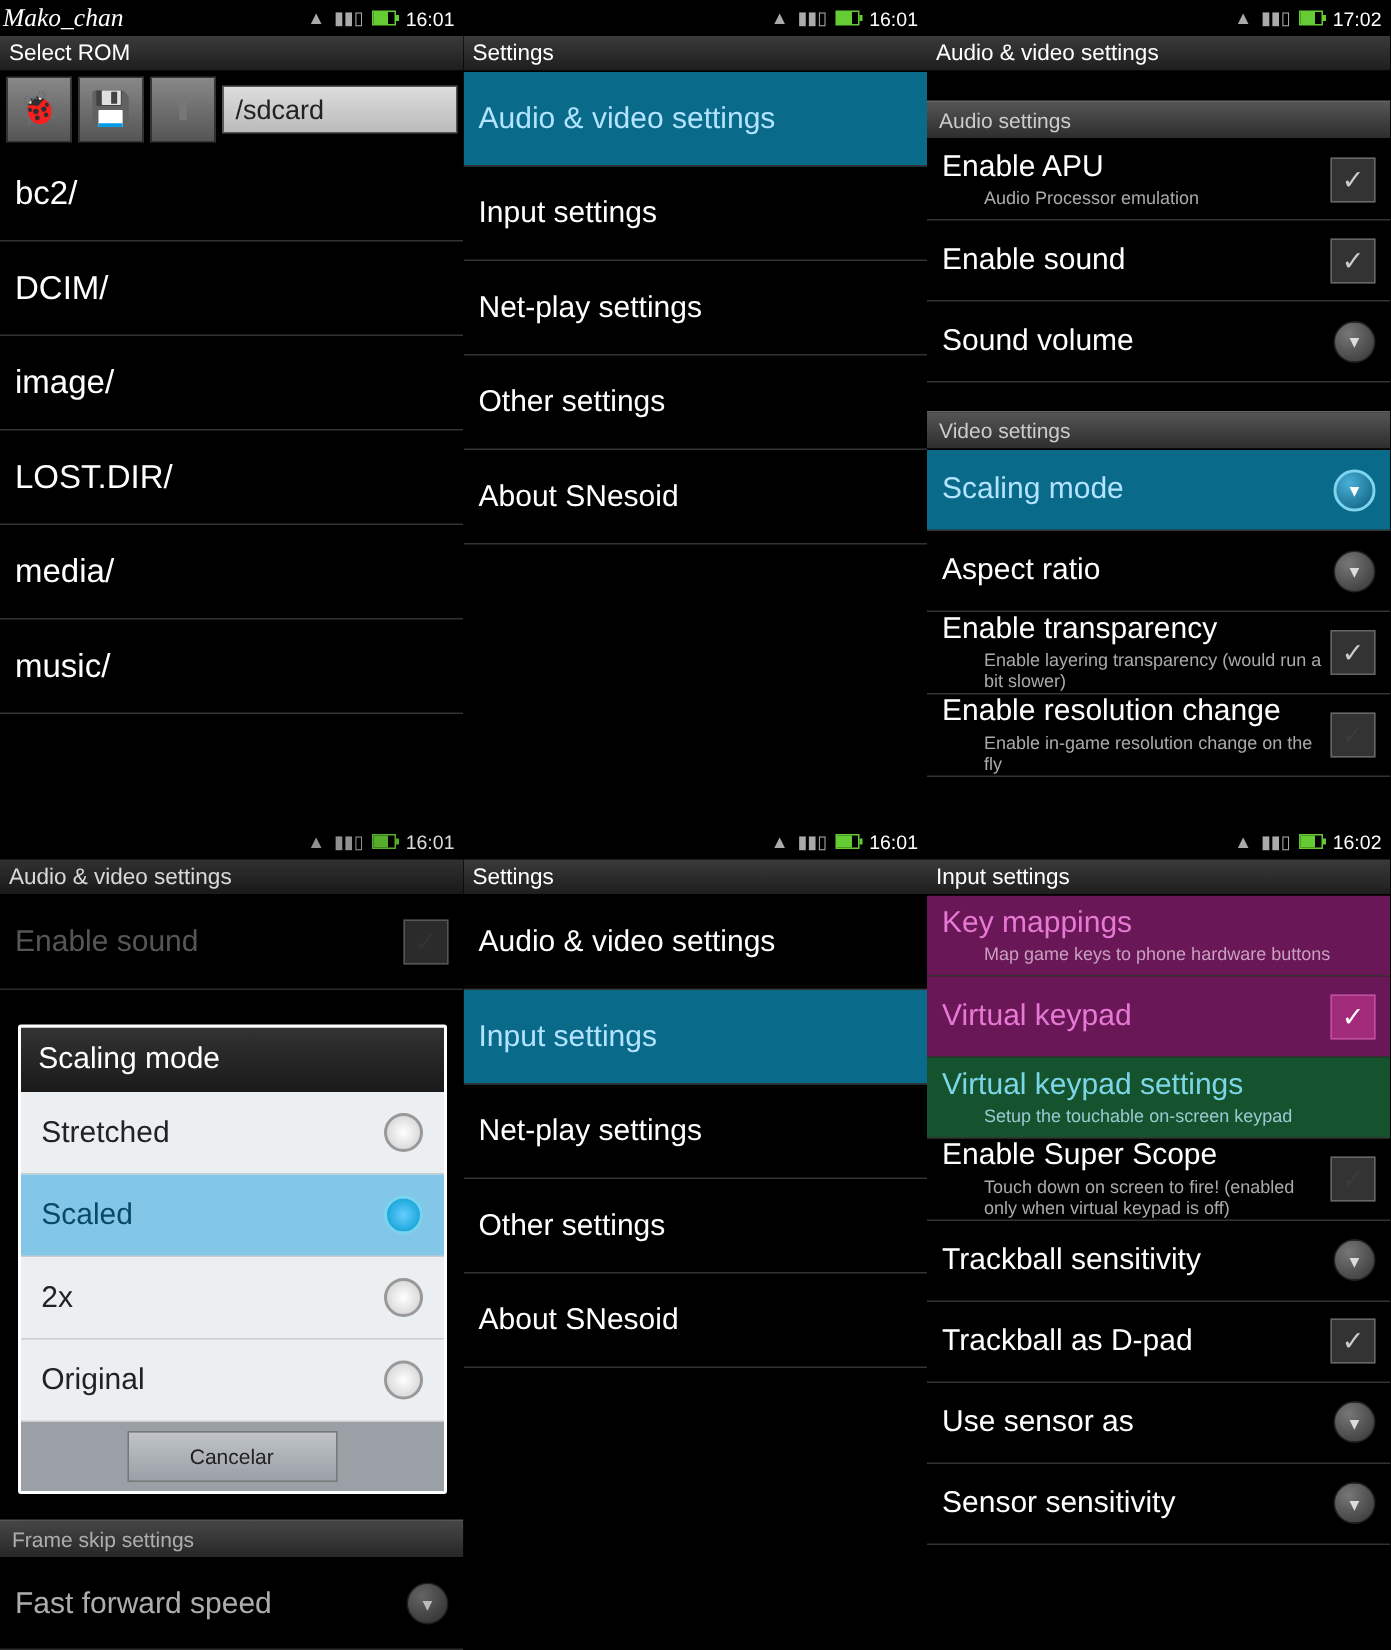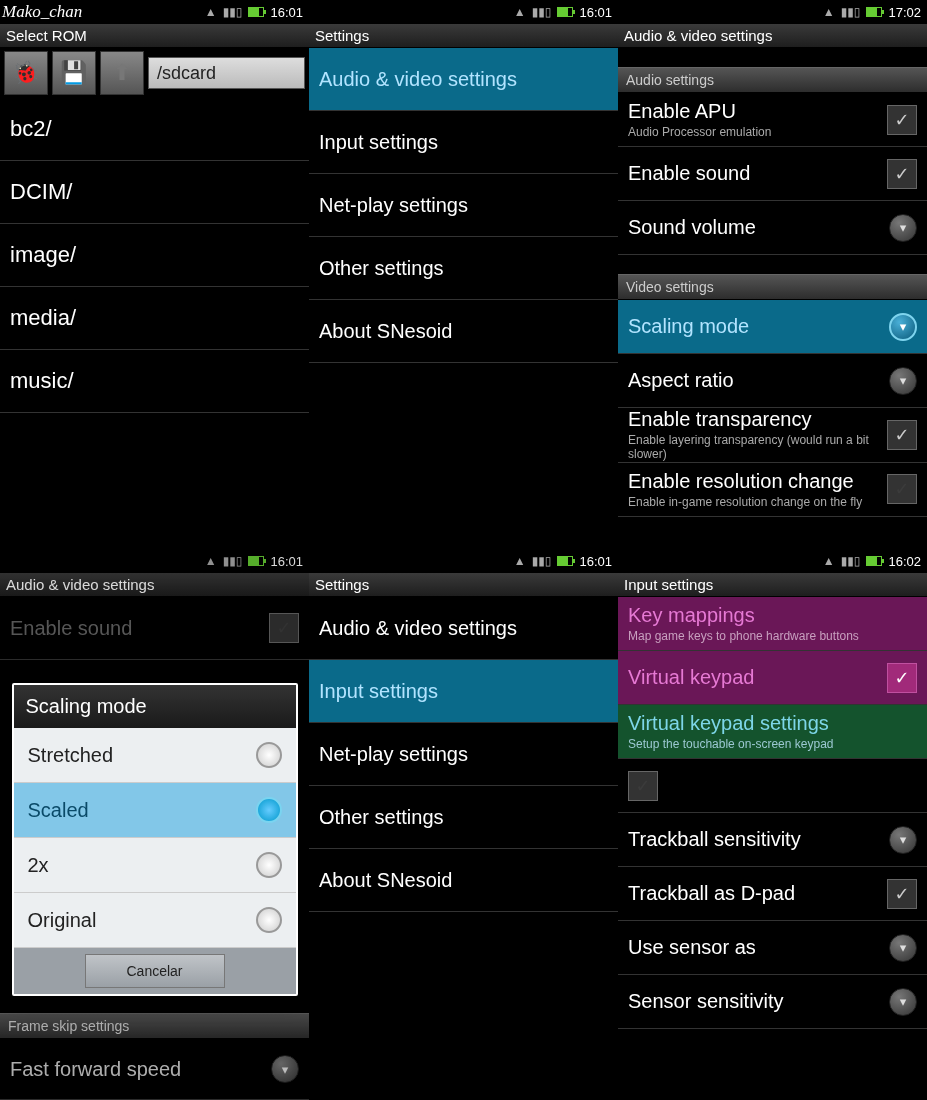--- a/index.html
+++ b/index.html
@@ -17,21 +17,21 @@
   .statusbar .wifi, .statusbar .sig { color:#aaa; font-size:12px;}
 
   .titlebar { height: 24px; background: linear-gradient(#3a3a3a,#1e1e1e); display:flex; align-items:center; padding: 0 6px; font-size: 15px; color:#fff; border-bottom:1px solid #000;}
   .section-header { height: 26px; background: linear-gradient(#555,#2d2d2d); display:flex; align-items:center; padding:0 8px; font-size:14px; color:#ccc; border-top:1px solid #666; border-bottom:1px solid #000;margin-top:19px;}
   .list { flex:1; overflow:hidden; }
 
   .row { display:flex; align-items:center; padding: 0 10px; border-bottom:1px solid #333; min-height:54px;}
   .row.tall { min-height:63px; }
   .row .txt{ flex:1; display:flex; flex-direction:column; justify-content:center;}
   .row .label { font-size:20px; color:#fff;}
-  .row .sub { font-size:12px; color:#aaa; margin-top:2px; line-height:1.2;}
+  .row .sub { font-size:12px; color:#aaa; margin-top:2px; line-height:1.2;margin-left:28px;}
   .row.sel { background:#0a6a8a; }
   .row.sel .label{ color:#b2e4ff;}
   .row.highlight-pink { background:#6a1757; }
   .row.highlight-pink .label{ color:#e679d4;}
   .row.highlight-pink .sub{ color:#c8a0bf;}
   .row.highlight-teal { background:#14532d;}
   .row.highlight-teal .label{ color:#7dd6e8;}
   .row.highlight-teal .sub{ color:#9cc8d2;}
 
   .check { width:30px; height:30px; border:1px solid #666; background:#333; display:flex; align-items:center; justify-content:center; font-size:18px; color:#ccc;}
@@ -83,20 +83,21 @@
   <div class="rom-toolbar">
     <div class="rom-btn">🐞</div>
     <div class="rom-btn" style="color:#36c;">💾</div>
     <div class="rom-btn" style="color:#777;">⬆</div>
     <div class="rom-path">/sdcard</div>
   </div>
   <div class="list">
     <div class="rom-row">bc2/</div>
     <div class="rom-row">DCIM/</div>
     <div class="rom-row">image/</div>
+    <div class="rom-row">LOST.DIR/</div>
     <div class="rom-row">media/</div>
     <div class="rom-row">music/</div>
   </div>
 </div>
 
 <div class="panel">
   <div class="statusbar">
     <span class="wifi">▲</span>
     <span class="sig">▮▮▯</span>
     <span class="battery"></span>
@@ -292,20 +293,24 @@
           </div>
           <div class="check on highlight"></div>
         </div>
     <div class="row highlight-teal">
           <div class="txt">
             <span class="label">Virtual keypad settings</span>
             <span class="sub">Setup the touchable on-screen keypad</span>
           </div>
         </div>
     <div class="row">
+          <div class="txt">
+            <span class="label">Enable Super Scope</span>
+            <span class="sub">Touch down on screen to fire! (enabled only when virtual keypad is off)</span>
+          </div>
           <div class="check off"></div>
         </div>
     <div class="row">
           <div class="txt">
             <span class="label">Trackball sensitivity</span>
           </div>
           <div class="expand"></div>
         </div>
     <div class="row">
           <div class="txt">

